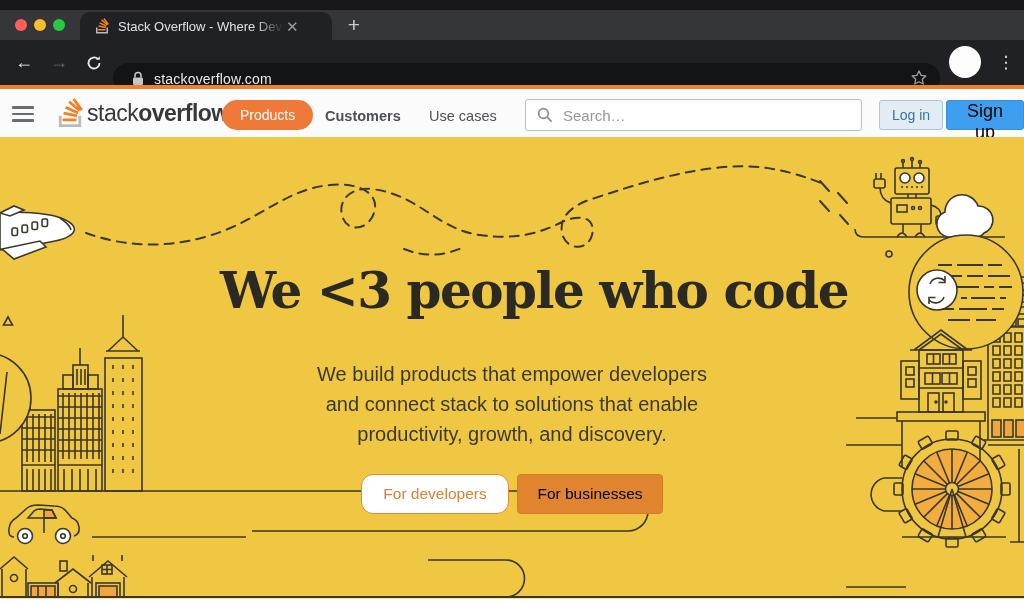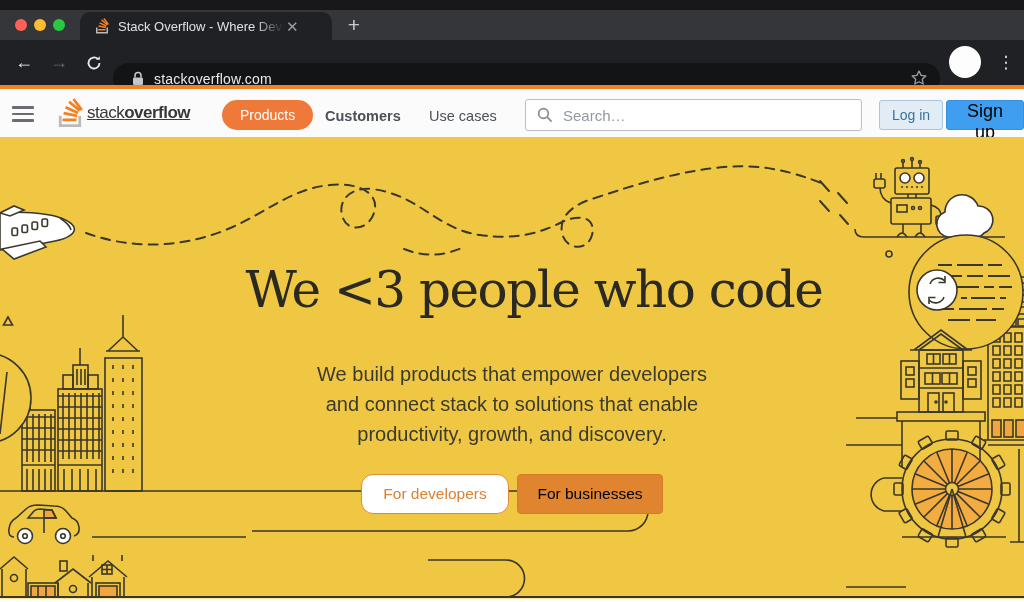--- a/index.html
+++ b/index.html
@@ -34,40 +34,40 @@
   #star{position:absolute;right:12px;top:6px;}
   #avatar{position:absolute;left:949px;top:46px;width:32px;height:32px;border-radius:50%;background:#fdfdfd;}
   #menu-dots{position:absolute;left:994px;top:49px;width:24px;height:28px;color:#dfe1e5;
        font-size:17px;line-height:27px;text-align:center;letter-spacing:0;}
   
   #so-nav{position:absolute;left:0;top:85px;width:1024px;height:52px;background:#fbfbfc;
        border-top:4px solid #f48024;box-sizing:border-box;box-shadow:0 1px 4px rgba(0,0,0,.18);}
   #hamburger{position:absolute;left:12px;top:17px;width:22px;height:16px;cursor:pointer;}
   #hamburger span{display:block;height:2.6px;background:#696c70;margin-bottom:4px;border-radius:1px;}
   #so-logo{position:absolute;left:57px;top:9px;display:flex;align-items:center;}
-  #so-logo-text{font-size:17px;color:#36383b;letter-spacing:-.5px;margin-left:4px;text-decoration:underline;}
+  #so-logo-text{font-size:23px;color:#36383b;letter-spacing:-.5px;margin-left:4px;}
   #so-logo-text b{font-weight:bold;}
   #btn-products{position:absolute;left:222px;top:11px;height:30px;padding:0 18px;border:none;
        border-radius:15px;background:#ee7939;color:#fff;font-size:14px;font-family:inherit;}
   .nav-link{position:absolute;top:19px;font-size:14.5px;color:#4b5157;}
   #link-customers{left:325px;font-weight:bold;}
   #link-usecases{left:429px;}
   #search-wrap{position:absolute;left:525px;top:10px;width:337px;height:32px;background:#fff;
        border:1px solid #b9bfc5;border-radius:3px;box-sizing:border-box;display:flex;align-items:center;}
   #search-input{border:none;outline:none;flex:1;font-size:15px;font-family:inherit;color:#3b4045;background:transparent;}
   #search-input::placeholder{color:#9199a1;}
   #btn-login{position:absolute;left:879px;top:11px;height:30px;padding:0 12px;border:1px solid #a9c6de;
        border-radius:3px;background:#e1ecf4;color:#39739d;font-size:14px;font-family:inherit;}
   #btn-signup{position:absolute;left:946px;top:11px;height:30px;padding:0 12px;border:1px solid #3690dc;
        border-radius:3px;background:#3f9ef0;color:#000000;font-size:18px;font-family:inherit;}
   
   #hero{position:absolute;left:0;top:137px;width:1024px;height:465px;background:#F0C743;overflow:hidden;}
   #hero-art{position:absolute;left:0;top:0;}
   #hero-title{position:absolute;left:0;right:0;top:124px;margin:0;text-align:center;
-       font-family:"DejaVu Serif",serif;font-weight:400;font-size:50px;letter-spacing:-1.5px;color:#2a2a23;padding-left:44px;}
+       font-family:"DejaVu Serif",serif;font-weight:700;font-size:50px;letter-spacing:-1.5px;color:#2a2a23;padding-left:44px;}
   #hero-sub{position:absolute;left:0;right:0;top:222px;text-align:center;font-size:20px;
        line-height:30px;color:#3a3a31;}
   #hero-ctas{position:absolute;left:0;right:0;top:337px;display:flex;justify-content:center;gap:8px;}
   #btn-devs{width:148px;height:40px;background:#fff;border:1px solid #e0883b;border-radius:12px;
        color:#db8132;font-size:15.5px;font-family:inherit;}
   #btn-biz{width:146px;height:40px;background:#e08430;border:1px solid #d87b27;border-radius:4px;
        color:#000000;font-size:15.5px;font-family:inherit;}
 </style>
 </head>
 <body>

